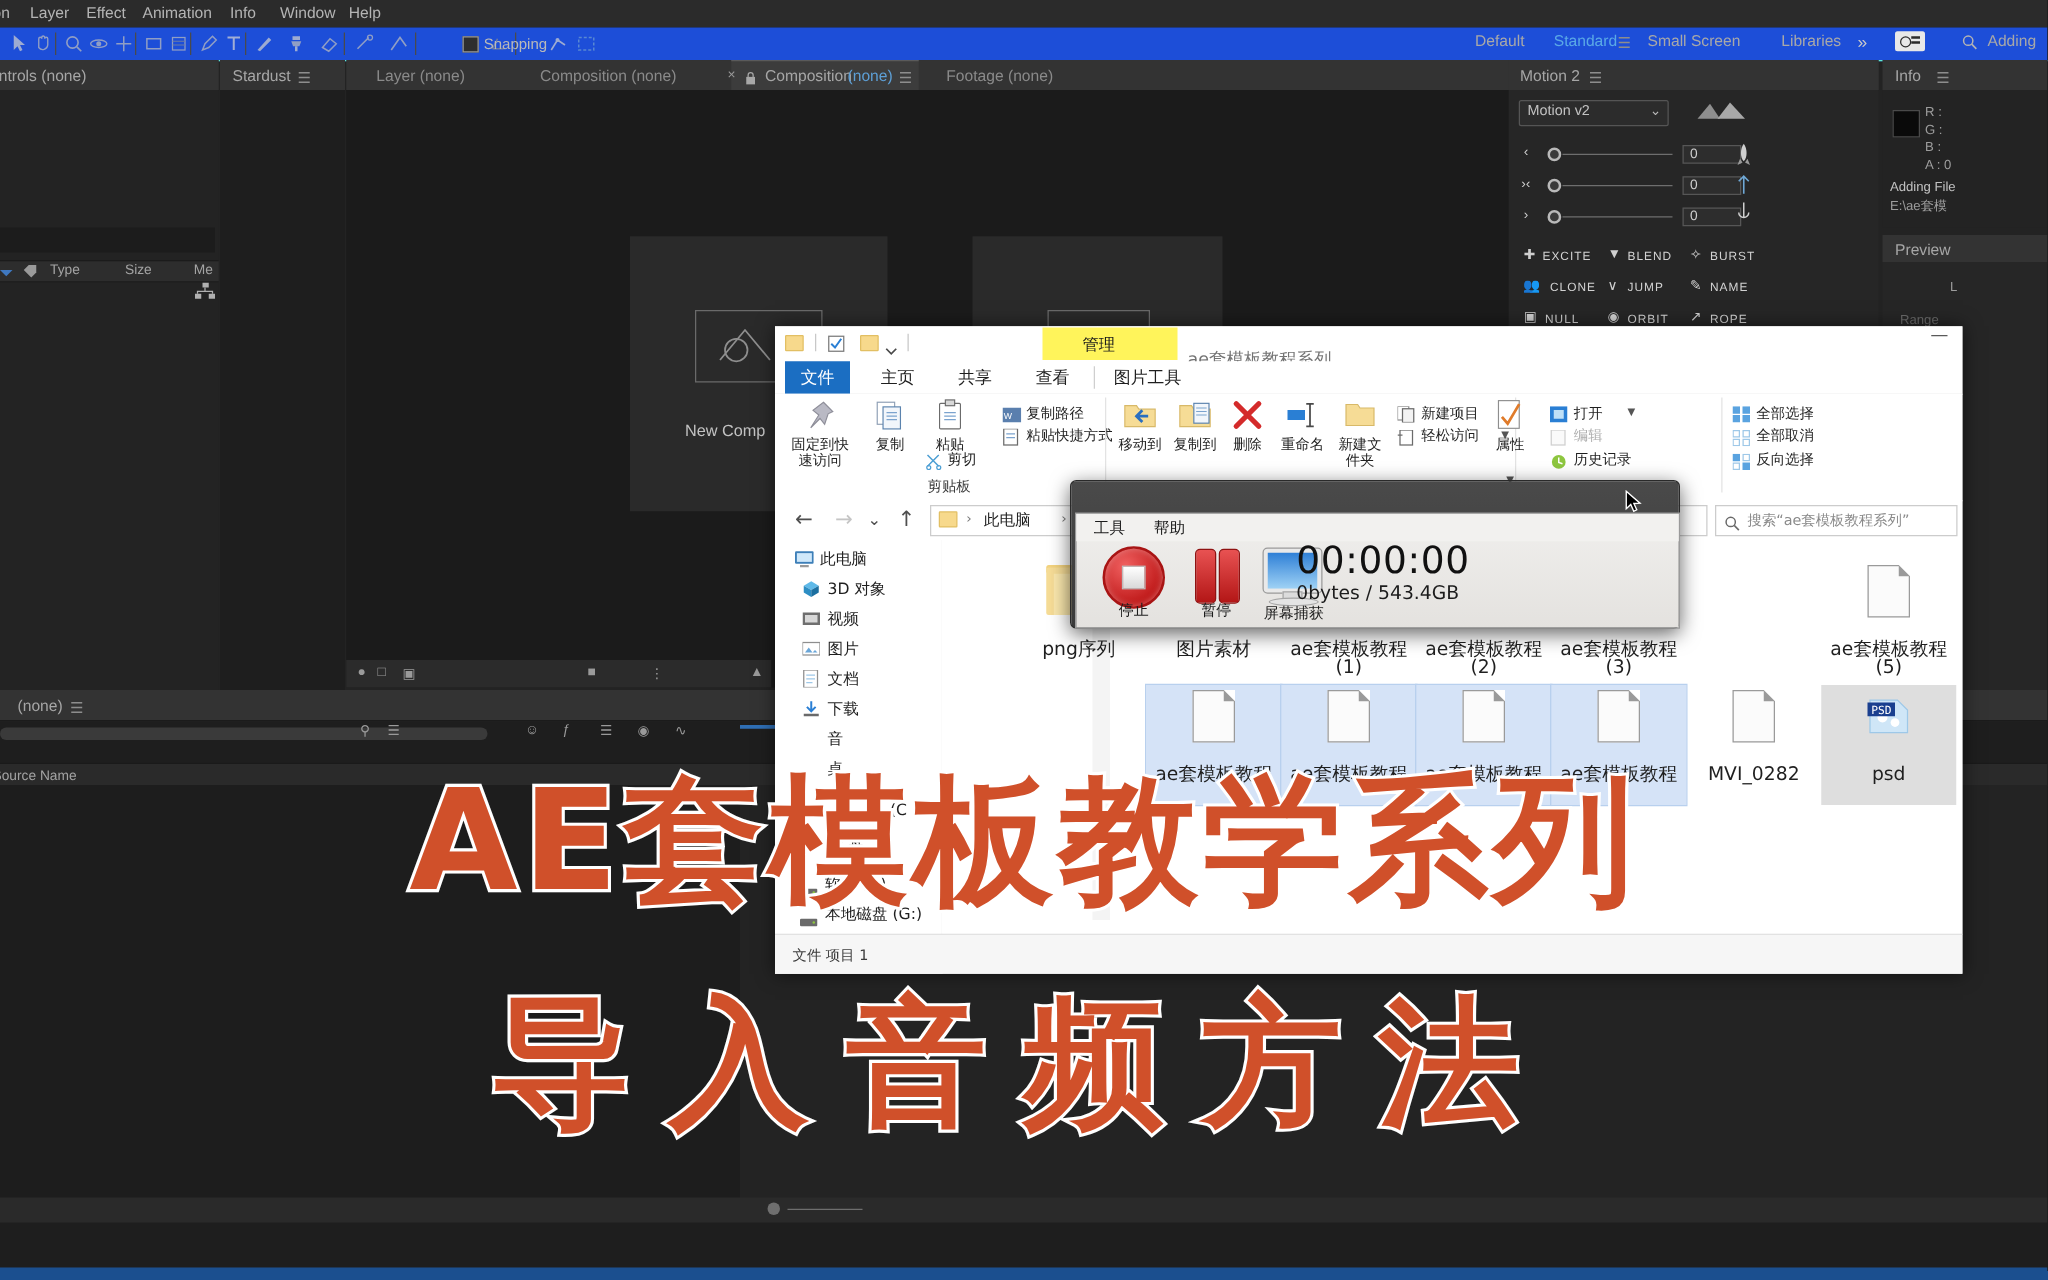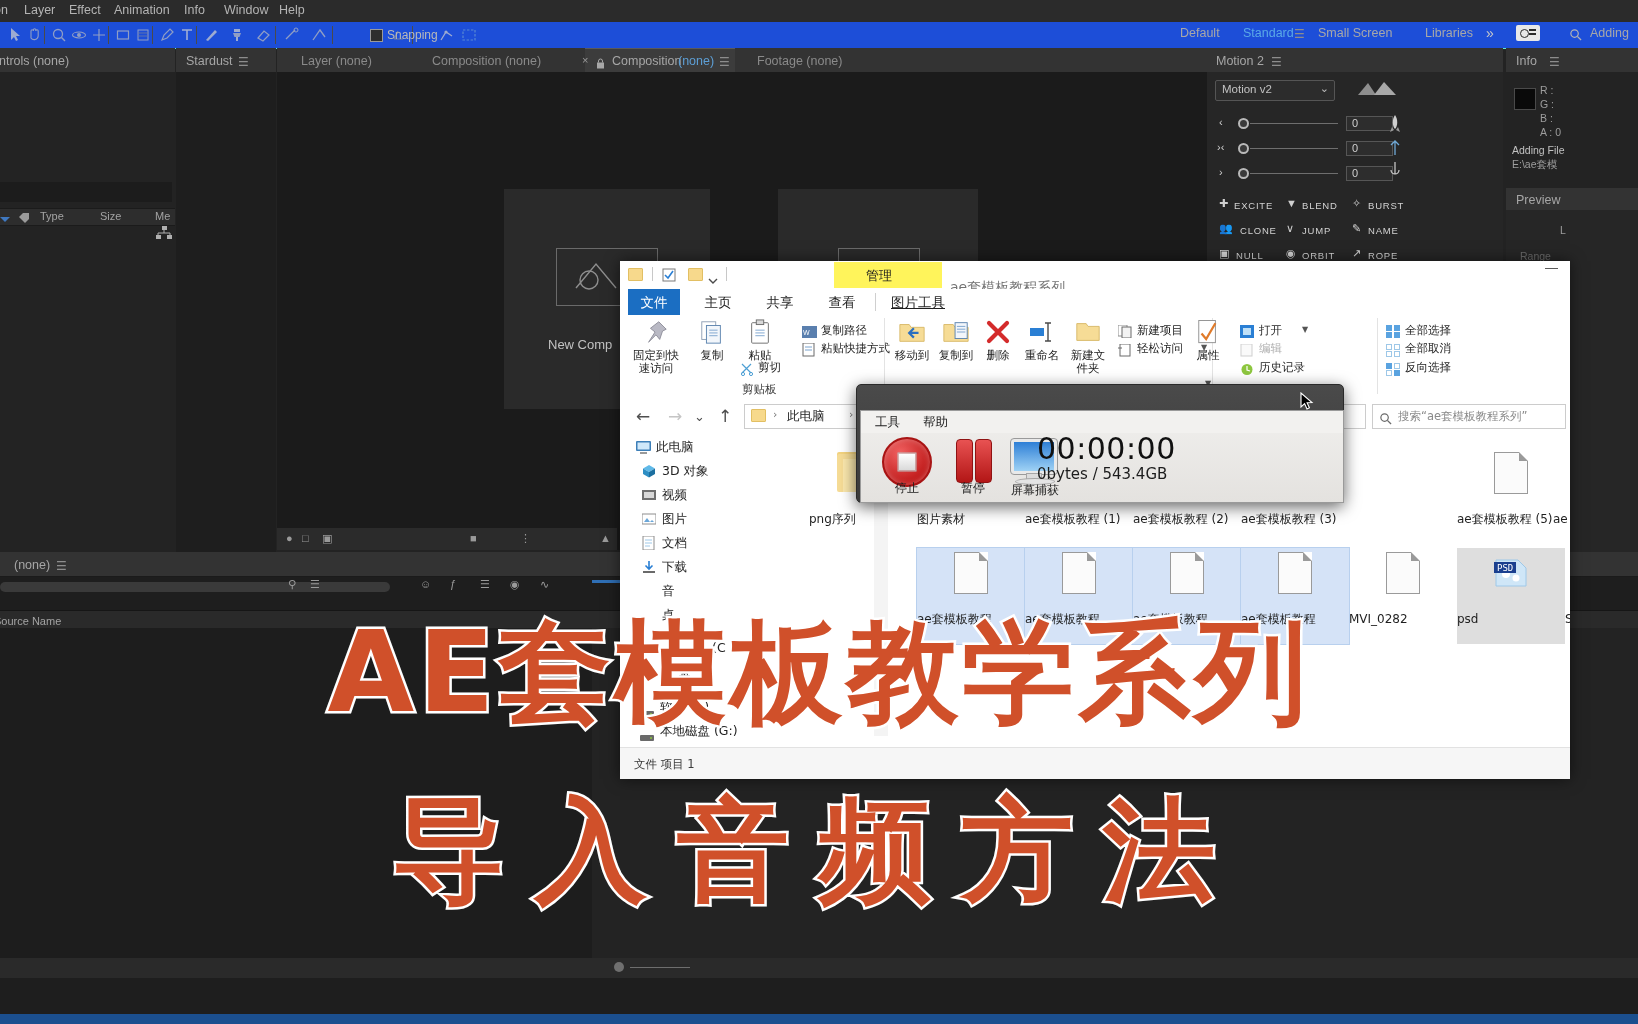--- a/index.html
+++ b/index.html
@@ -77,21 +77,21 @@
   .folder-mini{position:absolute;width:15px;height:13px;background:#f7d98c;border:1px solid #e2bf63;border-radius:1px;box-sizing:border-box;}
   .manage-tab{position:absolute;left:214px;top:1px;width:108px;height:26px;background:#fff45b;}
   .manage-tab span{position:absolute;left:32px;top:5px;font-size:13px;color:#1b1b1b;}
   .win-title{position:absolute;left:330px;top:6px;font-size:14px;color:#737373;margin-top:12px;}
   .win-min{position:absolute;right:12px;top:7px;width:13px;height:1px;background:#5a5a5a;}
 
   .ribbon-tabs{position:absolute;left:0;top:28px;width:950px;height:26px;background:#ffffff;
       border-bottom:1px solid #d2d2d2;}
   .rtab{position:absolute;top:0;height:26px;font-size:13.5px;color:#1f1f1f;text-align:center;line-height:26px;}
   .rtab.file{background:#1b6ec2;color:#ffffff;}
-  .rtab.pic{color:#1f1f1f;text-decoration:underline;}
+  .rtab.pic{color:#1f1f1f;}
   .rtab-sep{position:absolute;top:4px;width:1px;height:18px;background:#cfcfcf;}
 
   .ribbon{position:absolute;left:0;top:54px;width:950px;height:85px;background:#ffffff;
       border-bottom:1px solid #dcdcdc;}
   .rgsep{position:absolute;top:3px;width:1px;height:76px;background:#e3e3e3;}
   .rbig{position:absolute;text-align:center;}
   .rbig .lb{font-size:11.5px;color:#1f1f1f;line-height:13px;display:block;}
   .rsm{position:absolute;font-size:11.5px;color:#1f1f1f;white-space:nowrap;}
   .rsm.gray{color:#aeaeae;}
   .caret{font-size:8px;color:#555;}
@@ -109,22 +109,22 @@
       border-right:1px solid #e6e6e6;}
   .side-item{position:absolute;left:16px;font-size:12.5px;color:#1f1f1f;white-space:nowrap;}
   .side-ico{position:absolute;width:15px;height:14px;}
 
   .ex-main{position:absolute;left:133px;top:171px;width:817px;height:315px;background:#ffffff;}
   .scrollcol{position:absolute;left:121px;top:0;width:14px;height:315px;background:#f4f4f4;}
   .scr-arrow{position:absolute;left:124px;font-size:9px;color:#707070;}
 
   .tile{position:absolute;width:108px;height:96px;}
   .tile .ic{position:absolute;left:50%;top:4px;transform:translateX(-50%);}
-  .tile .nm{position:absolute;left:0;top:64px;width:108px;
-      font-size:12px;color:#1f1f1f;line-height:14px;}
+  .tile .nm{position:absolute;left:0;top:64px;width:108px;text-align:center;
+      font-size:15px;color:#1f1f1f;line-height:14px;}
   .tile.sel{background:#d5e3f7;outline:1px solid #b8d0ee;}
   .tile.selgray{background:#dedede;}
   .doc-ic{width:32px;height:40px;background:#fbfbfb;border:1.6px solid #9a9a9a;position:relative;}
   .doc-ic:after{content:"";position:absolute;right:-1px;top:-1px;border-width:0 9px 9px 0;
       border-style:solid;border-color:#9a9a9a #ffffff;}
   .fold-ic{width:52px;height:40px;position:relative;}
   .fold-ic .bk{position:absolute;left:0;top:2px;width:52px;height:38px;background:#f6dc96;border-radius:2px;}
   .fold-ic .tb{position:absolute;left:0;top:0px;width:22px;height:6px;background:#f3d37f;border-radius:2px 2px 0 0;}
   .fold-ic .fr{position:absolute;left:6px;top:7px;width:46px;height:33px;background:#fbe8ad;border-radius:0 2px 2px 0;}
   .psd-ic{width:38px;height:38px;position:relative;}

